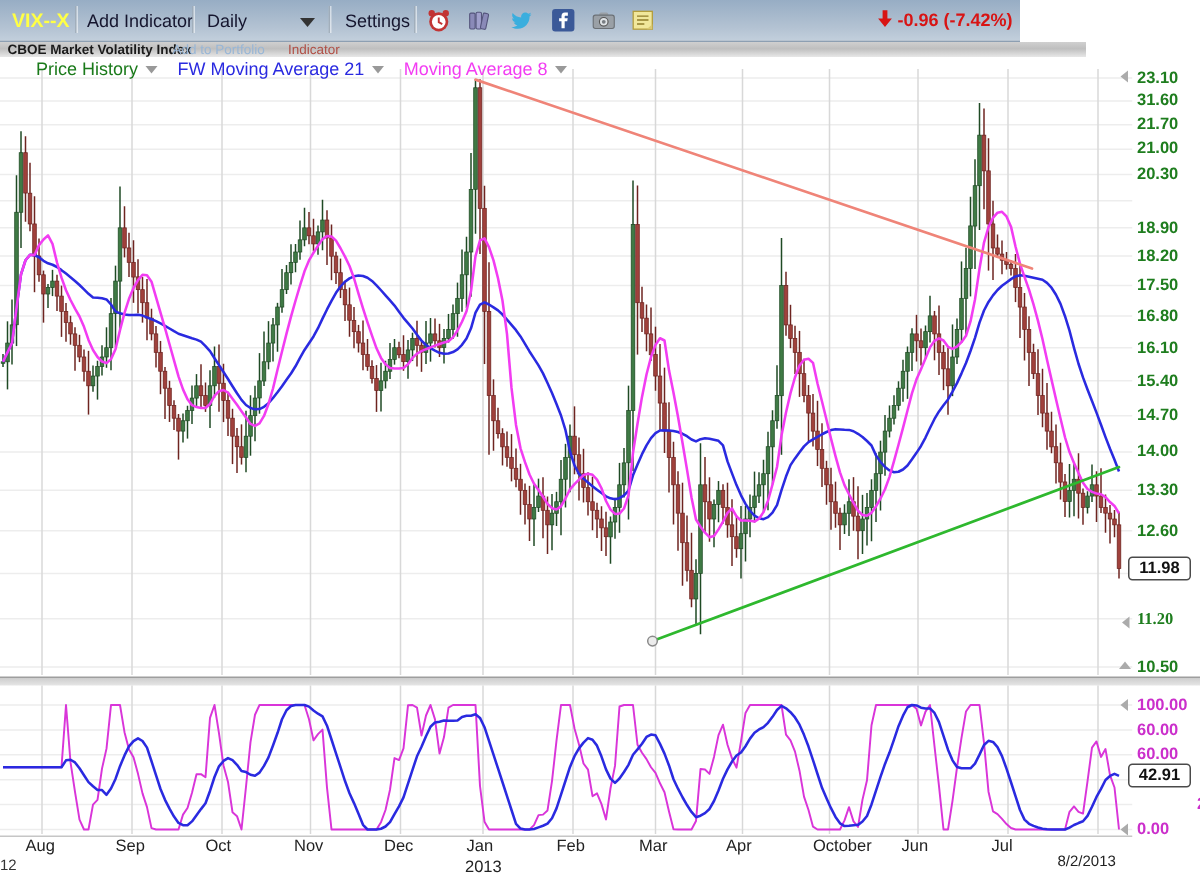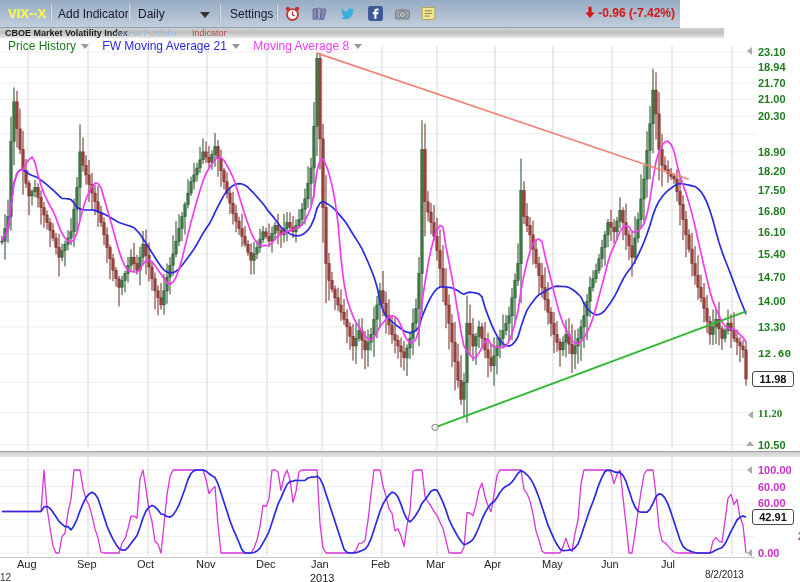--- a/index.html
+++ b/index.html
@@ -18,21 +18,21 @@
   #chg{position:absolute;right:5px;top:6px;font-size:12px;font-weight:bold;color:#d81414;}
   #chg svg{vertical-align:-2px;margin-right:2px;}
   
   #subbar{position:absolute;left:0;top:28px;width:724px;height:10px;
     background:linear-gradient(#d0d0d0,#bfbfbf 45%,#e7e7e7);font-size:9px;}
   #subbar span{position:absolute;top:0px;line-height:10px;}
   #sub-title{left:5px;color:#1b1b1b;font-weight:bold;}
   #sub-port{left:115px;color:#98b6d6;}
   #sub-draw{left:192px;color:#b04f45;}
   
-  .legend{position:absolute;font-size:12px;z-index:6;}
+  .legend{position:absolute;font-size:12px;z-index:6;margin-left:16px;}
   #legend-main{left:8px;top:39px;}
   .legend span.lbl{margin-right:3px;}
   .dd-sm{display:inline-block;width:0;height:0;border-left:4px solid transparent;
     border-right:4px solid transparent;border-top:5px solid #999;margin:0 10px 1px 2px;}
   
   #main-svg{position:absolute;left:0;top:45px;}
   #stoch-svg{position:absolute;left:0;top:456px;}
   #divider{position:absolute;left:0;top:451px;width:800px;height:5px;
     background:linear-gradient(#cdcdcd,#e6e6e6);border-top:1px solid #9e9e9e;}
   
@@ -684,35 +684,35 @@
       <line x1="672" y1="457" x2="672" y2="556" stroke="#d8d8d8"></line>
       <line x1="732" y1="457" x2="732" y2="556" stroke="#d8d8d8"></line>
       <line x1="0" y1="557.5" x2="755" y2="557.5" stroke="#c6c6c6"></line>
       <polyline points="2,511.5 5,511.5 8,511.5 11,511.5 14,511.5 17,511.5 20,511.5 23,511.5 26,511.5 29,511.5 32,511.5 35,511.5 38,511.5 41,511.5 44,470.0 47,508.1 50,527.9 53,546.4 56,553.0 59,553.0 62,536.4 65,533.2 68,512.4 71,499.1 74,470.0 77,470.0 80,470.0 83,488.1 86,499.7 89,504.8 92,515.9 95,528.9 98,538.1 101,552.1 104,553.0 107,553.0 110,553.0 113,553.0 116,553.0 119,553.0 122,543.1 125,538.7 128,528.5 131,516.2 134,516.1 137,518.2 140,478.6 143,470.0 146,488.9 149,510.3 152,521.3 155,541.5 158,544.1 161,553.0 164,524.5 167,494.7 170,476.5 173,470.0 176,470.0 179,470.0 182,470.0 185,470.0 188,470.0 191,470.0 194,470.0 197,470.0 200,470.0 203,470.0 206,479.5 209,493.6 212,489.4 215,486.4 218,525.1 221,553.0 224,553.0 227,553.0 230,553.0 233,553.0 236,553.0 239,553.0 242,553.0 245,553.0 248,553.0 251,553.0 254,548.1 257,540.0 260,526.5 263,505.4 266,506.7 269,498.9 272,470.2 275,470.0 278,471.8 281,490.4 284,477.0 287,470.0 290,479.6 293,502.3 296,491.4 299,471.7 302,470.0 305,470.0 308,470.0 311,470.0 314,470.0 317,470.0 320,524.0 323,547.8 326,553.0 329,553.0 332,553.0 335,553.0 338,553.0 341,553.0 344,553.0 347,553.0 350,553.0 353,553.0 356,550.1 359,543.4 362,543.1 365,540.3 368,520.7 371,493.8 374,470.0 377,470.0 380,470.0 383,485.6 386,496.4 389,509.0 392,513.1 395,530.8 398,528.9 401,536.1 404,546.3 407,525.5 410,510.6 413,471.0 416,470.0 419,470.0 422,470.0 425,496.5 428,501.8 431,506.1 434,511.5 437,515.3 440,522.2 443,528.2 446,541.0 449,552.9 452,553.0 455,553.0 458,553.0 461,553.0 464,547.3 467,512.7 470,513.0 473,515.9 476,504.6 479,490.1 482,483.1 485,496.5 488,505.6 491,511.8 494,494.3 497,475.3 500,470.0 503,470.0 506,470.0 509,470.0 512,470.0 515,470.0 518,470.0 521,470.0 524,489.7 527,493.6 530,501.1 533,513.8 536,531.1 539,540.0 542,551.1 545,553.0 548,553.0 551,553.0 554,553.0 557,553.0 560,553.0 563,546.9 566,538.1 569,547.6 572,551.3 575,533.1 578,520.2 581,483.5 584,470.0 587,470.0 590,470.0 593,470.0 596,470.0 599,470.0 602,470.0 605,470.0 608,470.0 611,472.5 614,483.6 617,474.4 620,470.0 623,497.5 626,524.1 629,553.0 632,553.0 635,533.9 638,511.7 641,491.9 644,474.3 647,470.0 650,470.0 653,470.0 656,495.2 659,527.8 662,540.9 665,542.7 668,545.9 671,549.4 674,552.0 677,553.0 680,553.0 683,553.0 686,553.0 689,553.0 692,553.0 695,553.0 698,553.0 701,553.0 704,553.0 707,553.0 710,553.0 713,541.2 716,537.6 719,541.2 722,542.4 725,520.9 728,498.4 731,494.3 734,504.6 737,499.4 740,516.8 743,525.0 746,553.0" fill="none" stroke="#d935d9" stroke-width="1.3" stroke-linejoin="round"></polyline>
       <polyline points="2,511.5 5,511.5 8,511.5 11,511.5 14,511.5 17,511.5 20,511.5 23,511.5 26,511.5 29,511.5 32,511.5 35,511.5 38,511.5 41,511.5 44,506.9 47,506.5 50,508.3 53,512.2 56,516.8 59,521.4 62,524.2 65,526.6 68,526.7 71,529.9 74,525.7 77,519.3 80,510.8 83,503.6 86,497.6 89,494.1 92,492.2 95,494.0 98,498.4 101,507.5 104,516.7 107,526.0 110,533.2 113,539.1 116,544.4 119,548.6 122,550.1 125,550.2 128,547.6 131,543.5 134,539.4 137,535.5 140,527.3 143,518.0 146,510.9 149,507.3 152,505.4 155,506.8 158,509.9 161,514.0 164,514.7 167,516.5 170,517.2 173,515.1 176,510.6 179,504.9 182,497.0 185,488.7 188,479.5 191,473.5 194,470.7 197,470.0 200,470.0 203,470.0 206,471.1 209,473.7 212,475.8 215,477.6 218,483.8 221,493.0 224,502.2 227,511.4 230,520.7 233,528.8 236,535.4 239,542.5 242,549.9 245,553.0 248,553.0 251,553.0 254,552.5 257,551.0 260,548.1 263,542.8 266,537.6 269,531.6 272,522.4 275,513.2 278,504.2 281,497.8 284,490.8 287,484.5 290,481.6 293,481.1 296,480.3 299,480.5 302,480.5 305,480.3 308,478.0 311,477.2 314,477.2 317,476.2 320,478.6 323,484.8 326,493.9 329,503.1 332,512.3 335,521.5 338,530.8 341,540.0 344,549.2 347,552.4 350,553.0 353,553.0 356,552.7 359,551.6 362,550.5 365,549.1 368,545.5 371,538.9 374,529.7 377,520.5 380,511.3 383,504.1 386,498.9 389,495.1 392,492.1 395,493.2 398,497.1 401,504.4 404,512.9 407,519.1 410,521.9 413,519.0 416,514.7 419,509.9 422,503.2 425,499.6 428,495.8 431,491.3 434,489.7 437,490.2 440,495.9 443,502.4 446,510.3 449,519.5 452,525.8 455,531.5 458,536.7 461,541.3 464,544.8 467,543.8 470,542.1 473,539.3 476,534.0 479,527.0 482,519.2 485,512.9 488,507.7 491,503.7 494,501.7 497,497.5 500,492.4 503,488.5 506,486.3 509,484.8 512,481.9 515,477.9 518,473.3 521,470.6 524,472.2 527,474.8 530,478.3 533,483.1 536,489.9 539,497.7 542,506.7 545,516.0 548,525.2 551,532.2 554,538.8 557,544.6 560,548.9 563,550.7 566,550.5 569,550.1 572,549.9 575,547.7 578,544.0 581,536.3 584,527.1 587,517.9 590,509.3 593,501.7 596,493.1 599,484.1 602,477.1 605,471.5 608,470.0 611,470.3 614,471.8 617,472.3 620,472.3 623,475.3 626,481.4 629,490.6 632,499.8 635,506.9 638,511.3 641,512.2 644,512.2 647,512.2 650,509.1 653,503.1 656,496.7 659,493.9 662,494.6 665,498.1 668,504.1 671,512.4 674,521.5 677,530.8 680,540.0 683,546.4 686,549.2 689,550.6 692,551.7 695,552.5 698,552.9 701,553.0 704,553.0 707,553.0 710,553.0 713,551.7 716,550.0 719,548.7 722,547.5 725,543.9 728,537.8 731,531.3 734,525.9 737,520.0 740,517.3 743,515.9 746,517.2" fill="none" stroke="#2a2ae0" stroke-width="1.7" stroke-linejoin="round"></polyline>
     </svg>
 
 
   <div id="main-axis">
       <div class="ytick g" style="top: 46px;">23.10</div>
-      <div class="ytick g" style="top: 61px;">18.94</div>
+      <div class="ytick g" style="top: 61px;">31.60</div>
       <div class="ytick g" style="top: 77px;">21.70</div>
       <div class="ytick g" style="top: 93px;">21.00</div>
       <div class="ytick g" style="top: 110px;">20.30</div>
       <div class="ytick g" style="top: 128px; margin-left: 42px;">19.60</div>
       <div class="ytick g" style="top: 146px;">18.90</div>
       <div class="ytick g" style="top: 165px;">18.20</div>
       <div class="ytick g" style="top: 184px;">17.50</div>
       <div class="ytick g" style="top: 205px;">16.80</div>
       <div class="ytick g" style="top: 226px;">16.10</div>
       <div class="ytick g" style="top: 248px;">15.40</div>
       <div class="ytick g" style="top: 271px;">14.70</div>
       <div class="ytick g" style="top: 295px;">14.00</div>
       <div class="ytick g" style="top: 321px;">13.30</div>
-      <div class="ytick g" style="top: 348px; font-family: Liberation Mono, monospace;">12.60</div>
+      <div class="ytick g" style="top: 348px;">12.60</div>
       <div class="ytick g" style="top: 407px; font-family: Liberation Serif, serif;">11.20</div>
       <div class="ytick g" style="top: 439px;">10.50</div>
     </div>
   <div id="stoch-axis">
       <div class="ytick m" style="top: 464px;">100.00</div>
       <div class="ytick m" style="top: 481px;">60.00</div>
       <div class="ytick m" style="top: 497px;">60.00</div>
       <div class="ytick m" style="top: 530px; margin-left: 40px;">20.00</div>
       <div class="ytick m" style="top: 547px;">0.00</div>
     </div>
@@ -722,21 +722,21 @@
   <div id="month-row">
       <span style="left: 17px;">Aug</span>
       <span style="left: 77px;">Sep</span>
       <span style="left: 137px;">Oct</span>
       <span style="left: 196px;">Nov</span>
       <span style="left: 256px;">Dec</span>
       <span style="left: 311px;">Jan</span>
       <span style="left: 371px;">Feb</span>
       <span style="left: 426px;">Mar</span>
       <span style="left: 484px;">Apr</span>
-      <span style="left: 542px;">May</span>
+      <span style="left: 542px;">October</span>
       <span style="left: 601px;">Jun</span>
       <span style="left: 661px;">Jul</span>
       <span id="year-lbl" style="left: 310px;">2013</span>
       <span id="end-date" style="left: 705px;">8/2/2013</span>
       <span id="left-edge" style="left: 0px;">12</span>
     </div>
 
   <div class="tri-l" style="left:747px;top:47px"></div>
   <div class="tri-l" style="left:748px;top:411px"></div>
   <div class="tri-u" style="left:746px;top:441px"></div>

